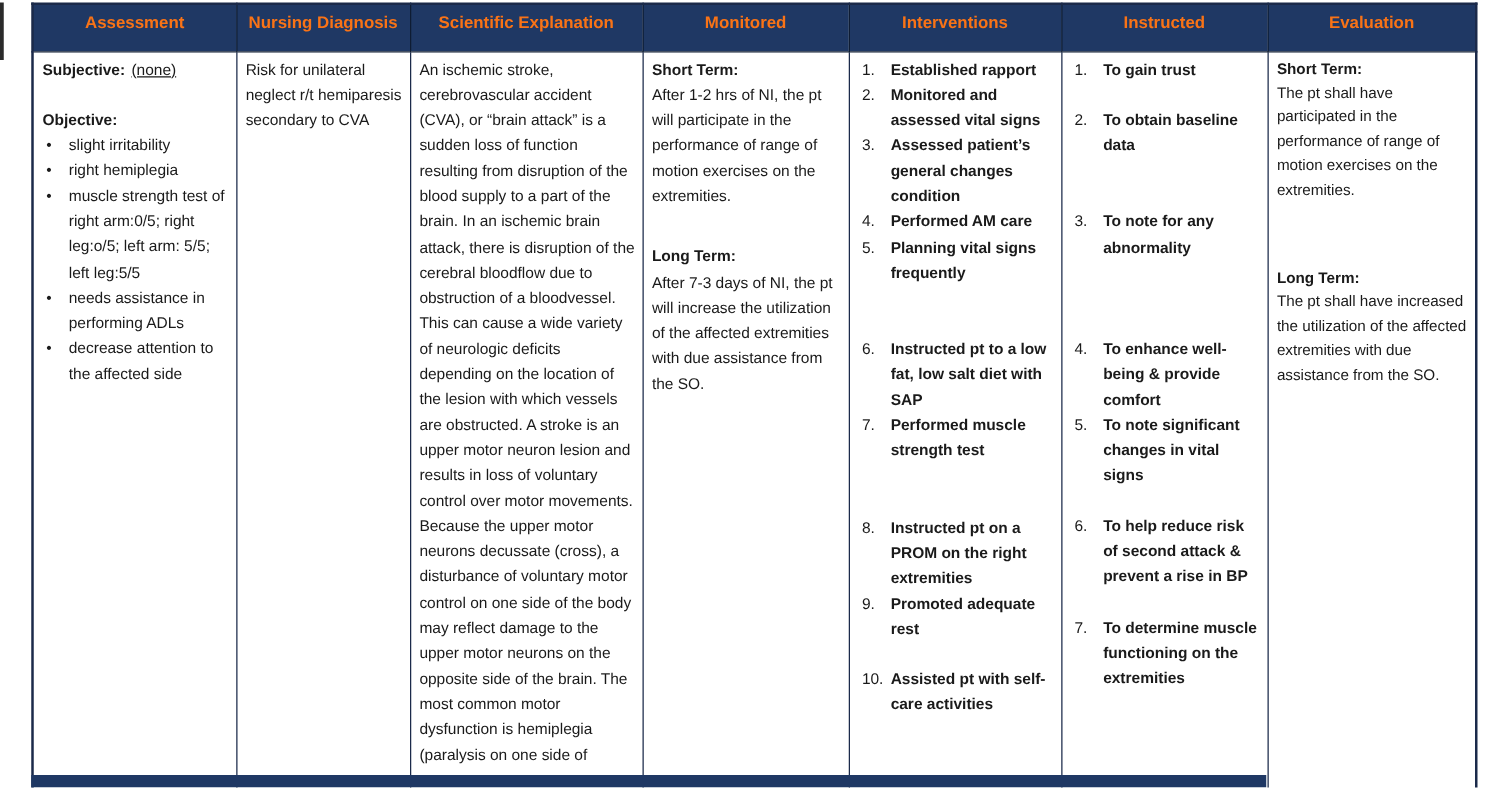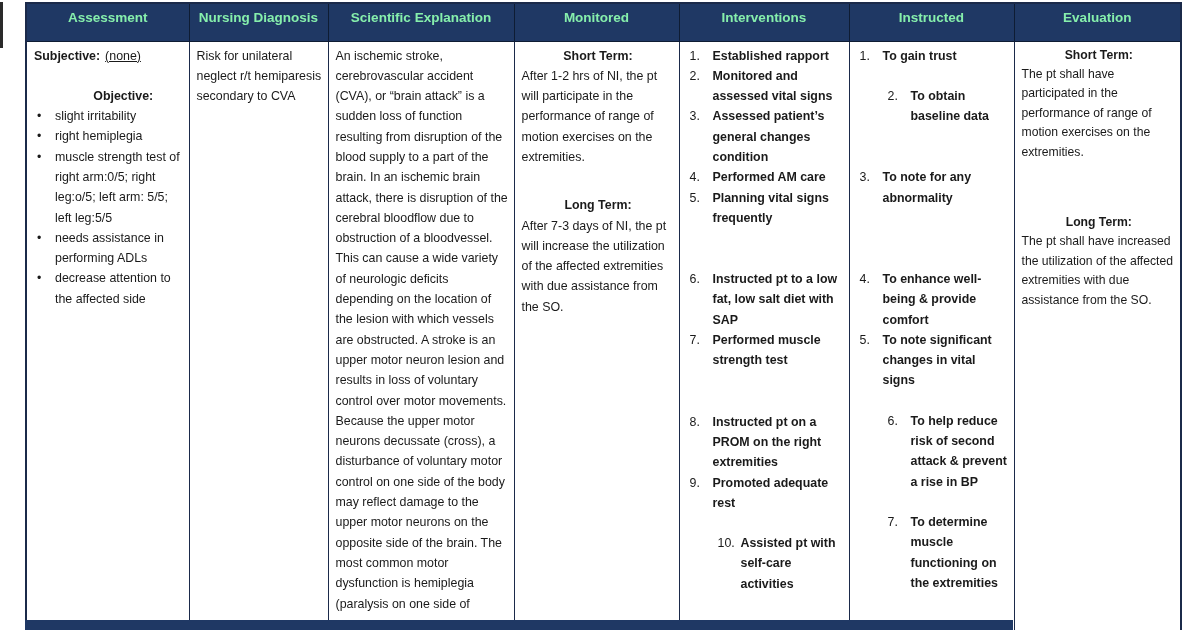--- a/index.html
+++ b/index.html
@@ -12,35 +12,35 @@
   }
   .edge-artifact {
     position:absolute; left:0; top:2px; width:3px; height:46px; background:#2a2a2a;
   }
   table.ncp {
     position:absolute; left:25px; top:2px; width:1155px;
     border-collapse:collapse; table-layout:fixed;
     border:2px solid #1b2a4a;
   }
   .ncp th {
-    background:#1F3864; color:#86efac;
+    background:#1F3864; color:#f97316;
     font-weight:bold; font-size:13.5px; line-height:17px;
     text-align:center; vertical-align:top;
     padding:5px 4px 0 4px; height:38px;
     border:1px solid #0e1c33;
   }
   .ncp td {
     background:#ffffff; vertical-align:top;
     font-size:12.4px; line-height:20.3px;
     padding:4px 4px 0 7px; height:600px;
     border:1px solid #1b2a4a;
   }
-  .b { font-weight:bold;text-align:center; }
+  .b { font-weight:bold; }
   .sp { margin-left:5px;text-decoration:underline; }
-  .mt20 { margin-top:20px;margin-left:28px; }
+  .mt20 { margin-top:20px; }
   .mt28 { margin-top:28px; }
   .mt40 { margin-top:41px; }
   .mt50 { margin-top:51px; }
   .mt60 { margin-top:61px; }
   .bullet-row { display:flex; }
   .bullet { flex:0 0 21px; padding-left:3px; }
   .bullet::before { content:"\2022"; }
   .btxt { flex:1; }
   .num-row { display:flex; }
   .num { flex:0 0 26px; padding-left:3px; }

